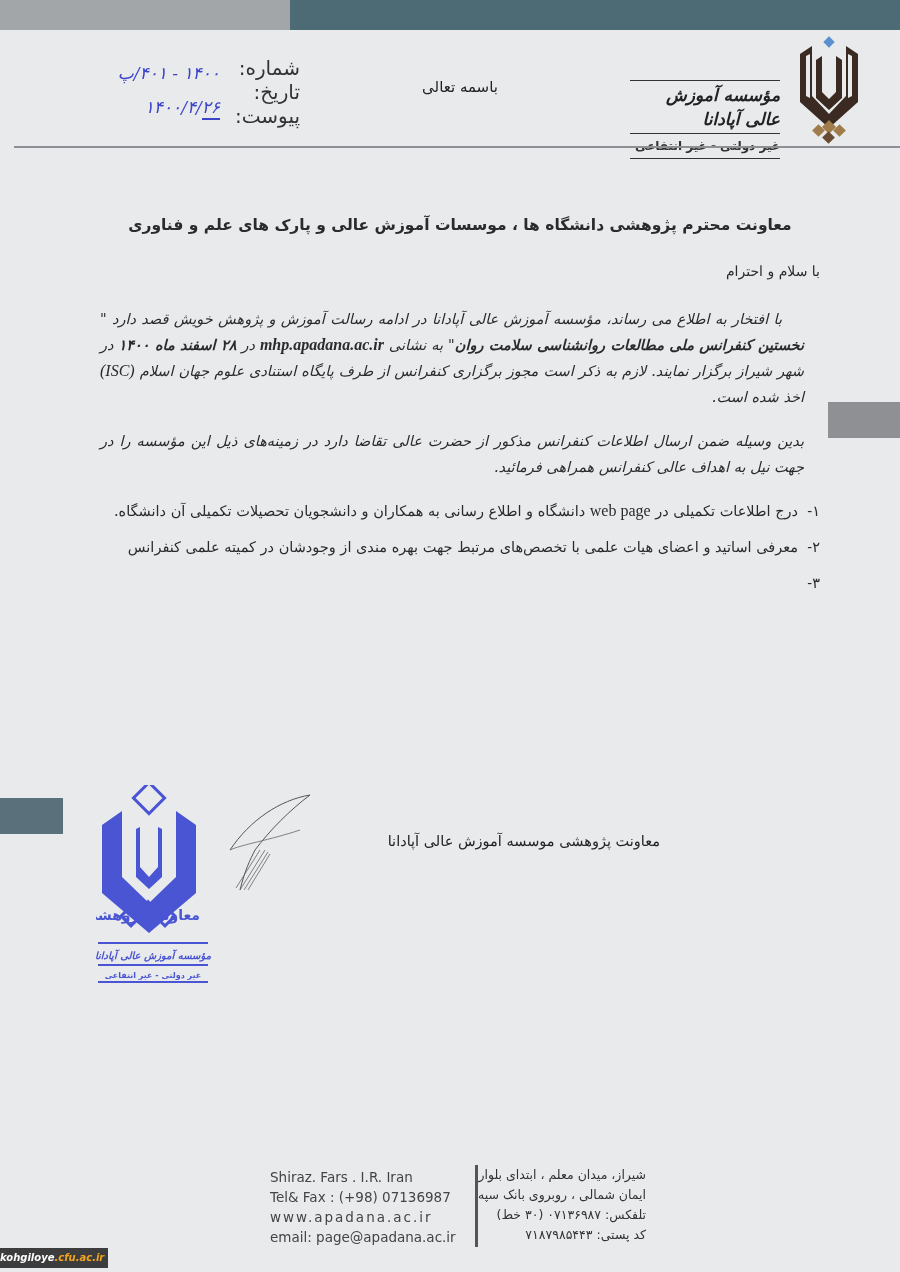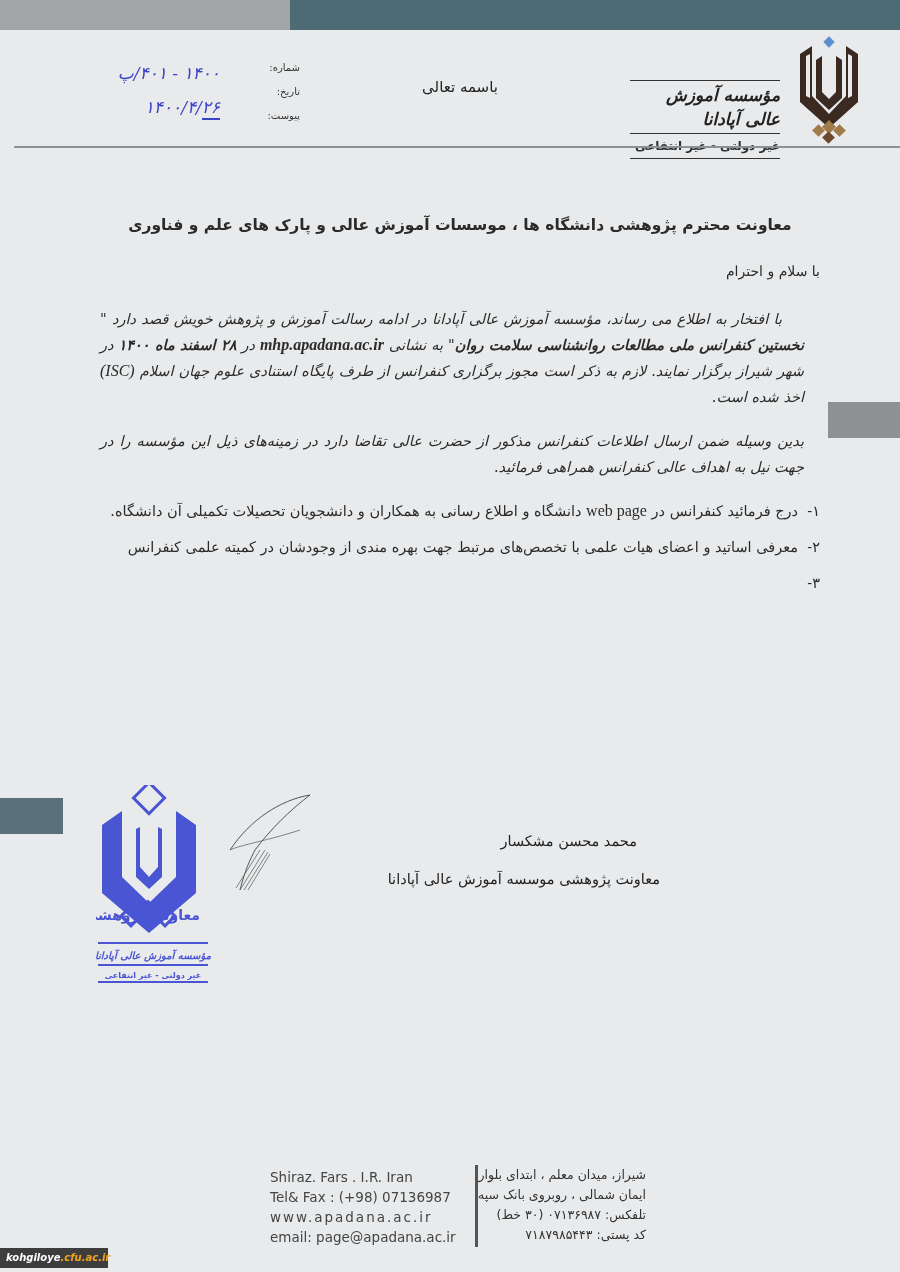--- a/index.html
+++ b/index.html
@@ -15,21 +15,21 @@
 
   
   .logo { position:absolute; left:792px; top:36px; width:74px; height:108px; }
   .org-block { position:absolute; left:630px; top:78px; width:150px; text-align:right; direction:rtl; }
   .org-line { height:1px; background:#333; margin:2px 0; }
   .org-name { font-family:"DejaVu Serif", serif; font-size:17px; font-style:italic; font-weight:bold; color:#222; line-height:24px; letter-spacing:-0.5px; }
   .org-sub { font-size:12px; font-weight:bold; color:#333; line-height:20px; }
 
   .bismillah { position:absolute; left:395px; top:78px; width:130px; text-align:center; direction:rtl; font-size:15px; color:#222; }
 
-  .meta-labels { position:absolute; left:225px; top:56px; width:75px; direction:rtl; text-align:right; font-size:10px; line-height:24px; color:#333; }
+  .meta-labels { position:absolute; left:225px; top:56px; width:75px; direction:rtl; text-align:right; font-size:20px; line-height:24px; color:#333; }
   .meta-hand { position:absolute; left:50px; top:56px; width:170px; font-family:"DejaVu Serif", serif; font-style:italic; color:#3b43c9; font-size:17px; line-height:34px; direction:rtl; text-align:right; }
   .meta-hand .dash { display:block; width:18px; height:2px; background:#3b43c9; margin:-6px 0 0 92px; }
 
   .content { position:absolute; left:100px; top:212px; width:720px; direction:rtl; text-align:right; font-family:"DejaVu Serif", serif; font-size:14.5px; line-height:26px; color:#2b2b2b; }
   .salutation { font-family:"DejaVu Sans", sans-serif; font-weight:bold; font-size:15.5px; margin:0 0 20px 0;text-align:center; }
   .greeting { margin:0 0 22px 0; font-size:14px; }
   .para { margin:0 16px 18px 0; text-align:justify; text-align-last:right;font-style:italic; }
   .para.indent { text-indent:22px; }
   .bold { font-weight:bold; font-family:"DejaVu Sans", sans-serif; }
   .en { direction:ltr; unicode-bidi:embed; font-family:"Liberation Serif", serif; font-size:16px; }
@@ -48,21 +48,21 @@
   .side-tab-right { position:absolute; left:828px; top:402px; width:72px; height:36px; background:#8e9093; }
   .side-tab-left { position:absolute; left:0; top:798px; width:63px; height:36px; background:#5a717b; }
 
   .footer-en { position:absolute; left:270px; top:1167px; width:196px; font-family:"DejaVu Sans", sans-serif; font-size:13.5px; color:#444; line-height:20px; }
   .footer-en div { white-space:nowrap; }
   .footer-en .spaced { letter-spacing:2px; }
   .footer-divider { position:absolute; left:475px; top:1165px; width:3px; height:82px; background:#555; }
   .footer-fa { position:absolute; left:486px; top:1165px; width:160px; direction:rtl; text-align:right; font-size:12.5px; line-height:20px; color:#333; white-space:nowrap; }
   .footer-fa .digits { letter-spacing:2px; }
 
-  .watermark { position:absolute; left:0; top:1248px; width:108px; height:20px; background:#3d3d3d; font-family:"DejaVu Sans", sans-serif; font-style:italic; font-weight:bold; font-size:10px; line-height:20px; padding-left:6px; box-sizing:border-box; }
+  .watermark { position:absolute; left:0; top:1248px; width:108px; height:20px; background:#3d3d3d; font-family:"DejaVu Sans", sans-serif; font-style:italic; font-weight:bold; font-size:10px; line-height:20px; box-sizing:border-box; }
   .watermark .wm-a { color:#fff; }
   .watermark .wm-b { color:#f2a41c; }
 </style>
 </head>
 <body>
 
 <div class="topbar-gray"></div>
 <div class="topbar-teal"></div>
 
 <svg class="logo" viewBox="0 0 74 108">
@@ -105,21 +105,21 @@
   <div class="salutation">معاونت محترم پژوهشی دانشگاه ها ، موسسات آموزش عالی و پارک های علم و فناوری</div>
   <div class="greeting">با سلام و احترام</div>
 
   <p class="para indent"><span>با افتخار به اطلاع می رساند، مؤسسه آموزش عالی آپادانا در ادامه رسالت آموزش و پژوهش خویش قصد دارد " </span><span class="bold">نخستین کنفرانس ملی مطالعات روانشناسی سلامت روان</span><span>" به نشانی </span><span class="en bold">mhp.apadana.ac.ir</span><span> در </span><span class="bold">۲۸ اسفند ماه ۱۴۰۰</span><span> در شهر شیراز برگزار نمایند. لازم به ذکر است مجوز برگزاری کنفرانس از طرف پایگاه استنادی علوم جهان اسلام </span><span class="en">(ISC)</span><span> اخذ شده است.</span></p>
 
   <p class="para">بدین وسیله ضمن ارسال اطلاعات کنفرانس مذکور از حضرت عالی تقاضا دارد در زمینه‌های ذیل این مؤسسه را در جهت نیل به اهداف عالی کنفرانس همراهی فرمائید.</p>
 
   <ul class="list">
     <li>
       <span class="num">۱-</span>
-      <span>درج فرمائید کنفرانس در </span><span class="en">web page</span><span> دانشگاه و اطلاع رسانی به همکاران و دانشجویان تحصیلات تکمیلی آن دانشگاه.</span>
+      <span>درج اطلاعات تکمیلی در </span><span class="en">web page</span><span> دانشگاه و اطلاع رسانی به همکاران و دانشجویان تحصیلات تکمیلی آن دانشگاه.</span>
     </li>
     <li>
       <span class="num">۲-</span>
       <span>معرفی اساتید و اعضای هیات علمی با تخصص‌های مرتبط جهت بهره مندی از وجودشان در کمیته علمی کنفرانس</span>
     </li>
     <li>
       <span class="num">۳-</span>
     </li>
   </ul>
 
@@ -147,21 +147,20 @@
   <line x1="2" y1="197" x2="112" y2="197" stroke="#4a55d4" stroke-width="2"></line>
 </svg>
 
 <svg class="sig-scribble" viewBox="0 0 110 110">
   <path d="M20 60 C 40 30, 70 10, 100 5 C 80 20, 60 40, 45 60 C 40 70, 35 80, 30 100" fill="none" stroke="#555" stroke-width="1"></path>
   <path d="M30 100 L 55 60 M 34 100 L 58 62 M 38 100 L 60 64 M 26 98 L 50 60" fill="none" stroke="#666" stroke-width="0.8"></path>
   <path d="M20 60 C 30 55, 60 50, 90 40" fill="none" stroke="#666" stroke-width="0.8"></path>
 </svg>
 
 <div class="signature-block">
-  <div class="sign-name">محمد محسن مشکسار</div>
   <div>معاونت پژوهشی موسسه آموزش عالی آپادانا</div>
 </div>
 
 <div class="side-tab-right"></div>
 <div class="side-tab-left"></div>
 
 <div class="footer-en">
   <div>Shiraz. Fars . I.R. Iran</div>
   <div>Tel&amp; Fax : (+98) 07136987</div>
   <div class="spaced">www.apadana.ac.ir</div>

